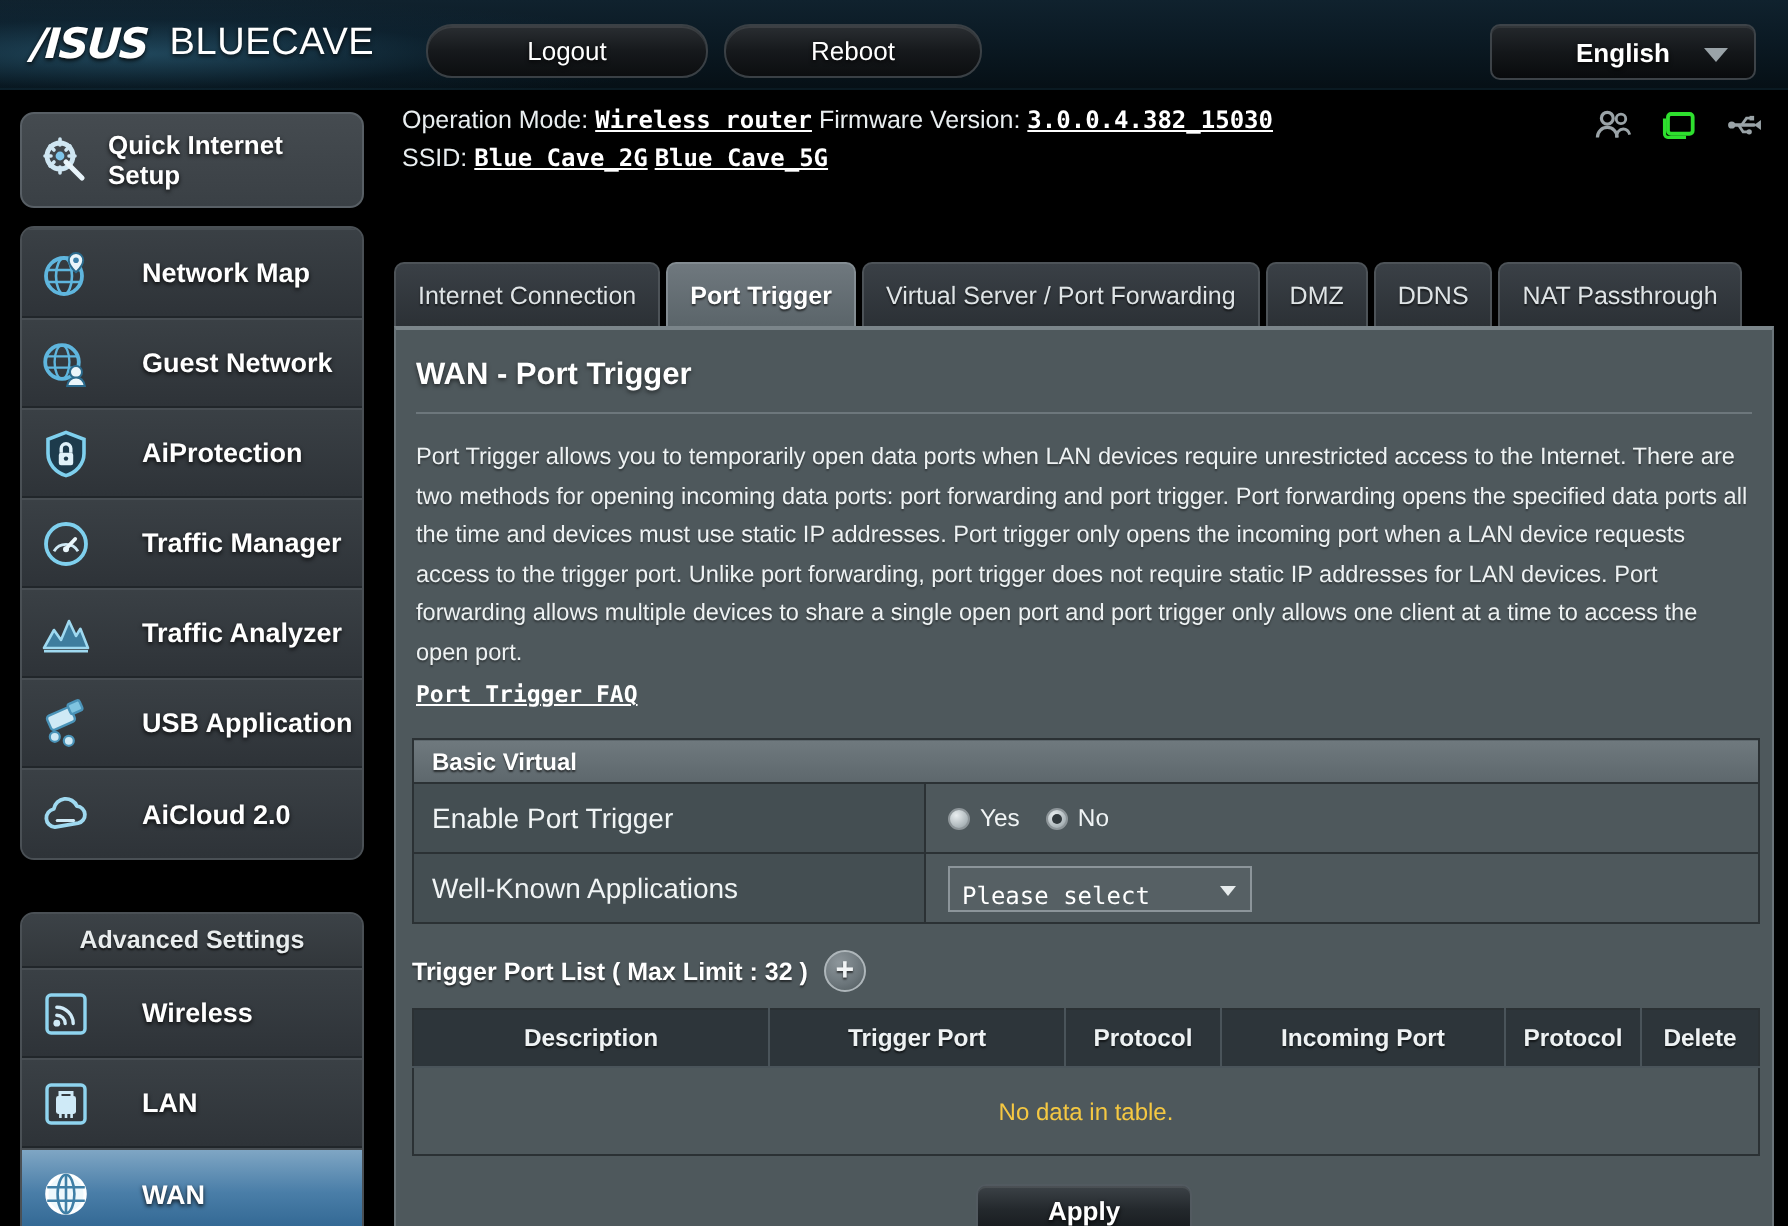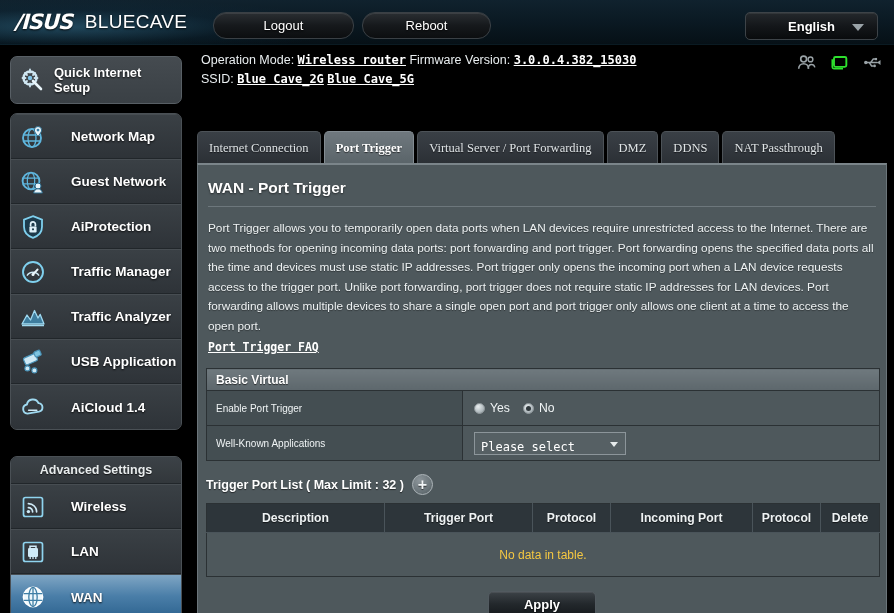--- a/index.html
+++ b/index.html
@@ -172,21 +172,20 @@
     padding: 16px 11px;
     display: flex; align-items: center;
     font-size: 12.5px; color: #dfe4e6;
     background: linear-gradient(180deg,#3a4046 0%, #2b3035 100%);
     border: 1px solid #4d5358;
     border-bottom: none;
     border-radius: 5px 5px 0 0;
     cursor: pointer;
     text-shadow: 0 1px 1px rgba(0,0,0,.6);
     white-space: nowrap;
-    font-family: Liberation Serif, serif;
   }
   .tab.active {
     height: 33px;
     background: linear-gradient(180deg,#6f787e 0%, #5a6469 100%);
     color: #fff; font-weight: 700;
     border-color: #838c92;
   }
 
   .panel {
     position: absolute; left: 4px; top: 118px;
@@ -230,21 +229,21 @@
     height: 22px;
     background: linear-gradient(180deg,#6f797e 0%, #5d676c 100%);
     color: #fff; font-size: 12px; font-weight: 700;
     padding-left: 9px;
     border-bottom: 1px solid #2b3134;
     text-shadow: 0 1px 1px rgba(0,0,0,.6);
   }
   .cfg td.lbl {
     width: 256px; height: 35px;
     background: #444e52;
-    color: #f0f4f5; font-size: 10px;
+    color: #f0f4f5; font-size: 14px;
     padding-left: 9px;
     border-right: 1px solid #2b3134;
     border-bottom: 1px solid #2b3134;
   }
   .cfg td.val {
     background: #4e585c;
     padding-left: 11px;
     border-bottom: 1px solid #2b3134;
   }
   .radio-row { display: flex; align-items: center; gap: 13px; }
@@ -437,21 +436,21 @@
           <circle cx="14.4" cy="21.4" r="2.5" fill="#cfe9f5" stroke="#4a93b8" stroke-width="1.1"></circle>
         </svg>
         <span class="label">USB Application</span>
       </div>
 
       <div class="navitem">
         <svg class="navicon" viewBox="0 0 26 26">
           <path d="M7.4 19.6a4.6 4.6 0 0 1-.5-9.1 6.1 6.1 0 0 1 11.6-1.4 4.3 4.3 0 0 1 .5 8.5z" fill="none" stroke="#9fd9f0" stroke-width="1.9" stroke-linejoin="round"></path>
           <path d="M8.6 16.2h8.2" stroke="#cfe9f5" stroke-width="1.5" stroke-linecap="round"></path>
         </svg>
-        <span class="label">AiCloud 1.4</span>
+        <span class="label">AiCloud 2.0</span>
       </div>
     </div>
 
     <div class="navgroup" id="nav-advanced">
       <div class="navgroup-title">Advanced Settings</div>
 
       <div class="navitem">
         <svg class="navicon" viewBox="0 0 26 26">
           <rect x="3.5" y="3.5" width="19" height="19" rx="2" fill="none" stroke="#8fd4ef" stroke-width="1.7"></rect>
           <circle cx="8.4" cy="17.6" r="1.7" fill="#cfeaf7"></circle>

